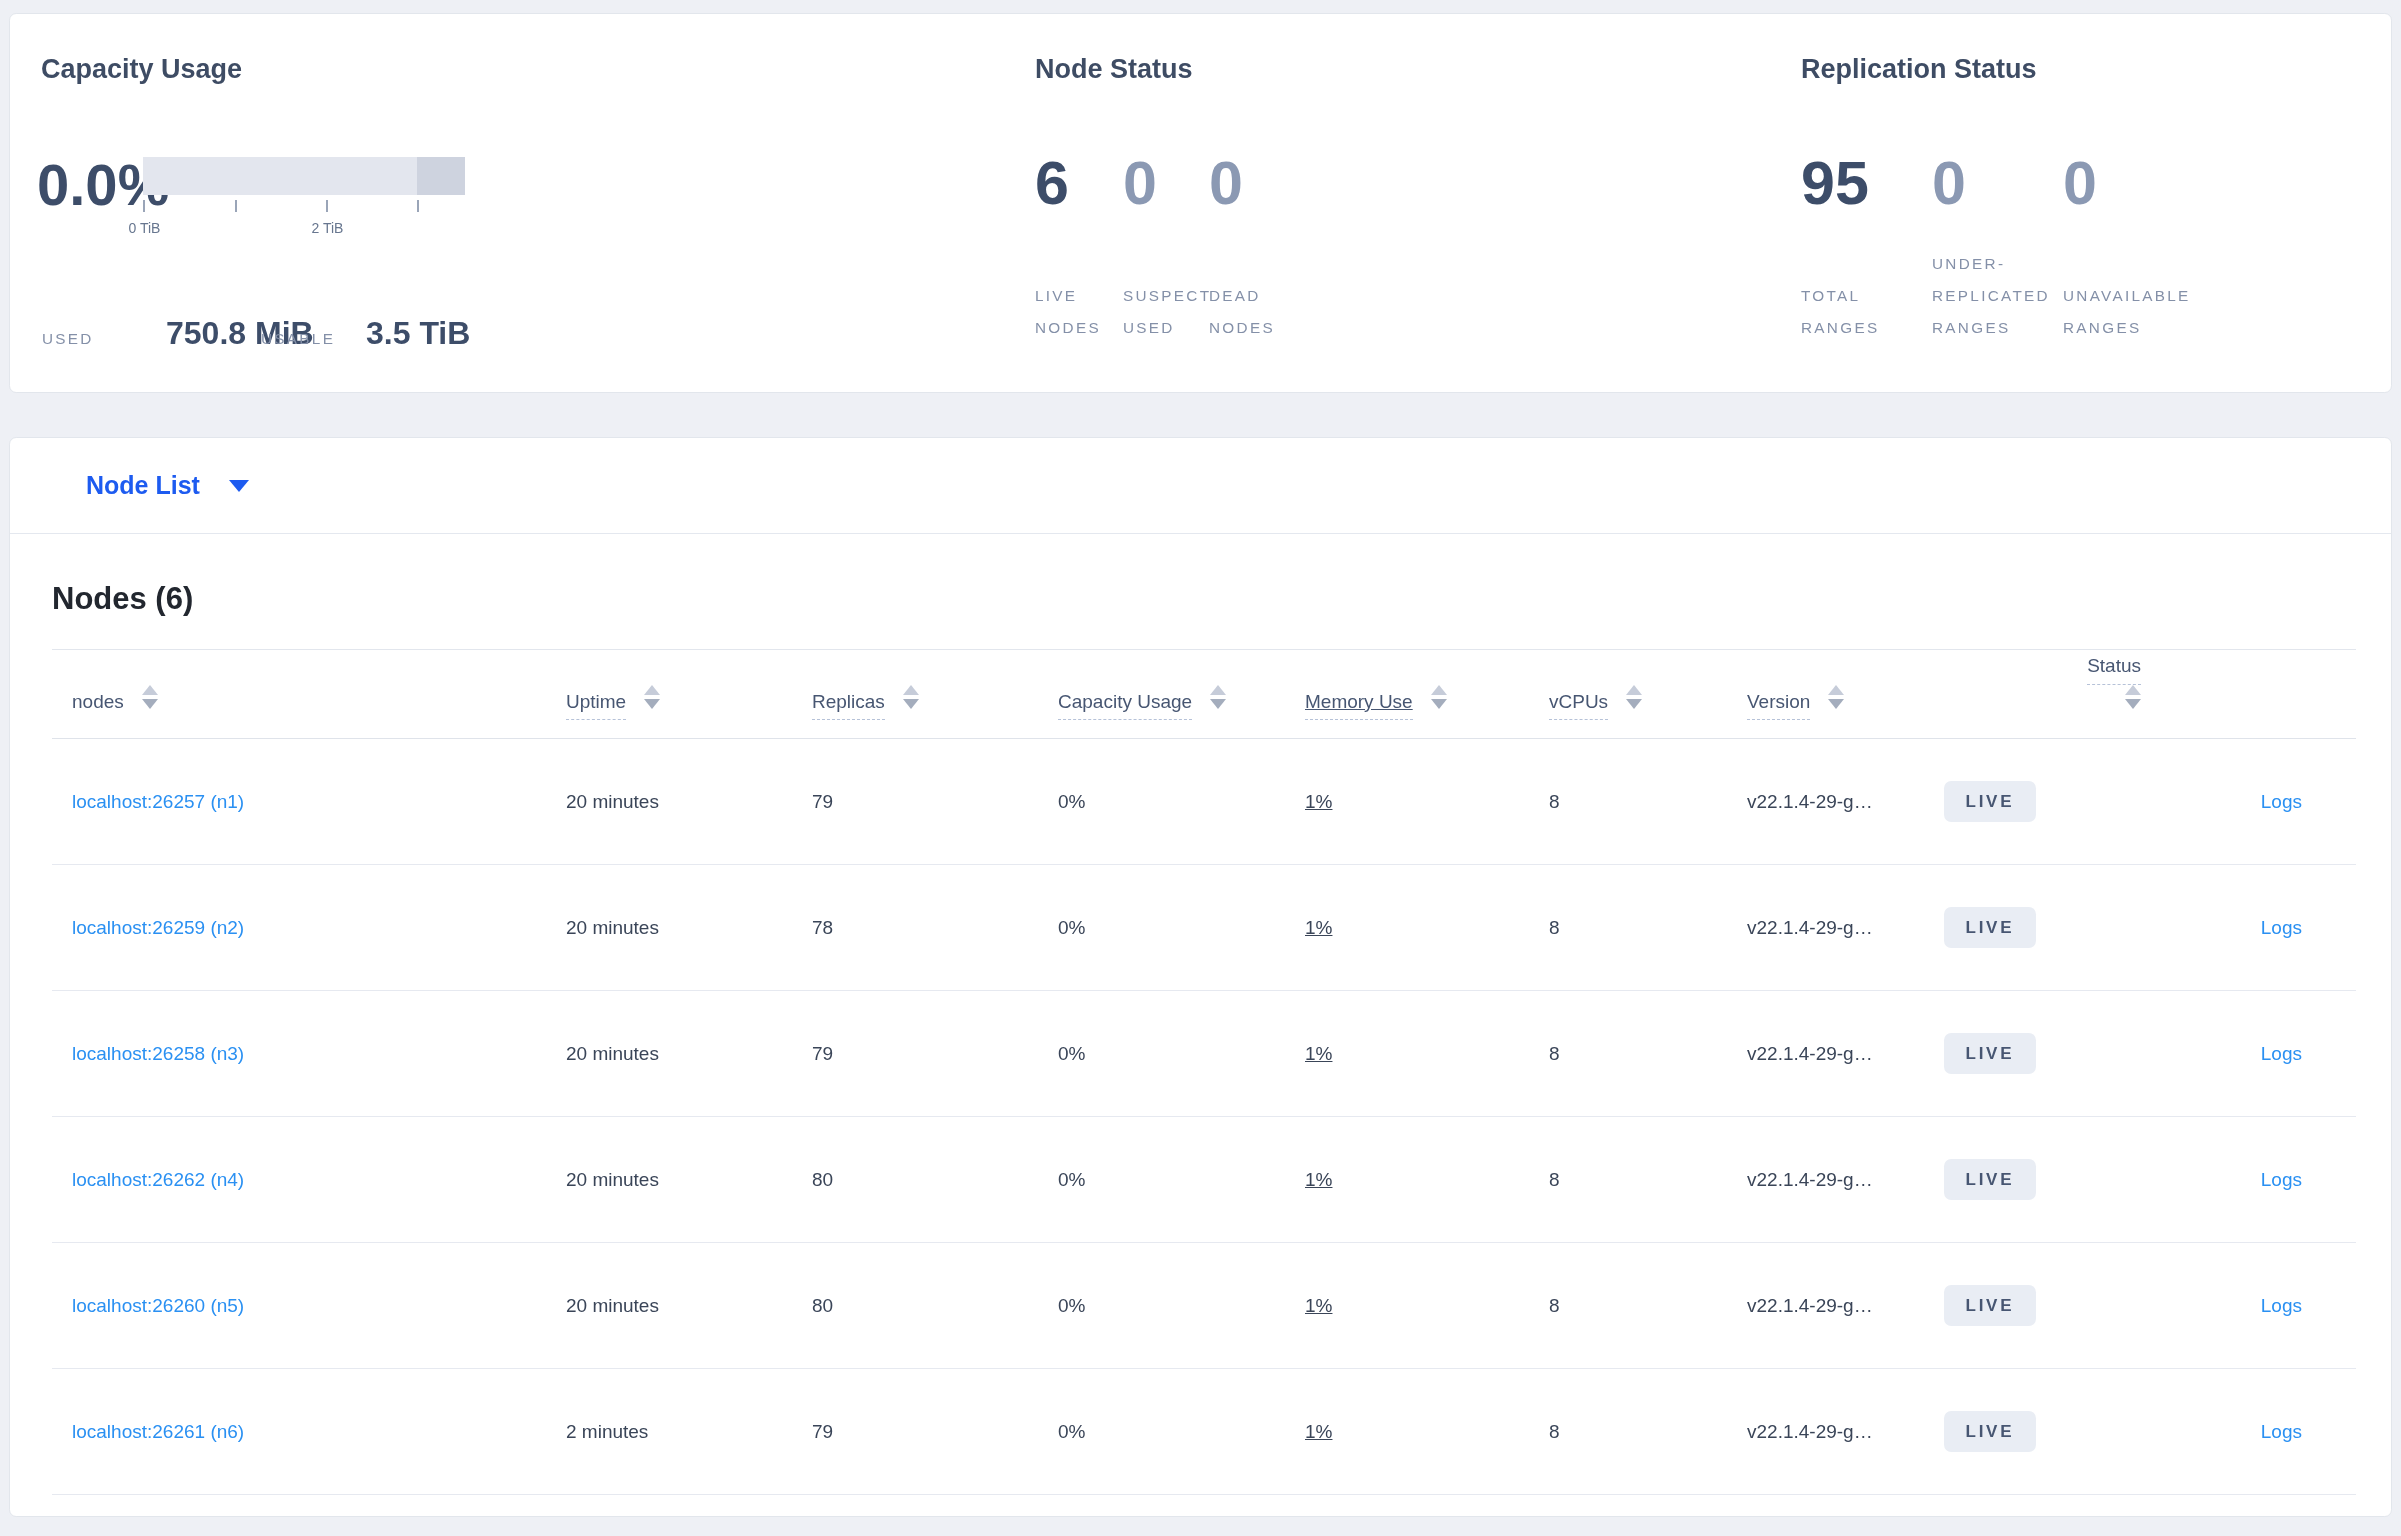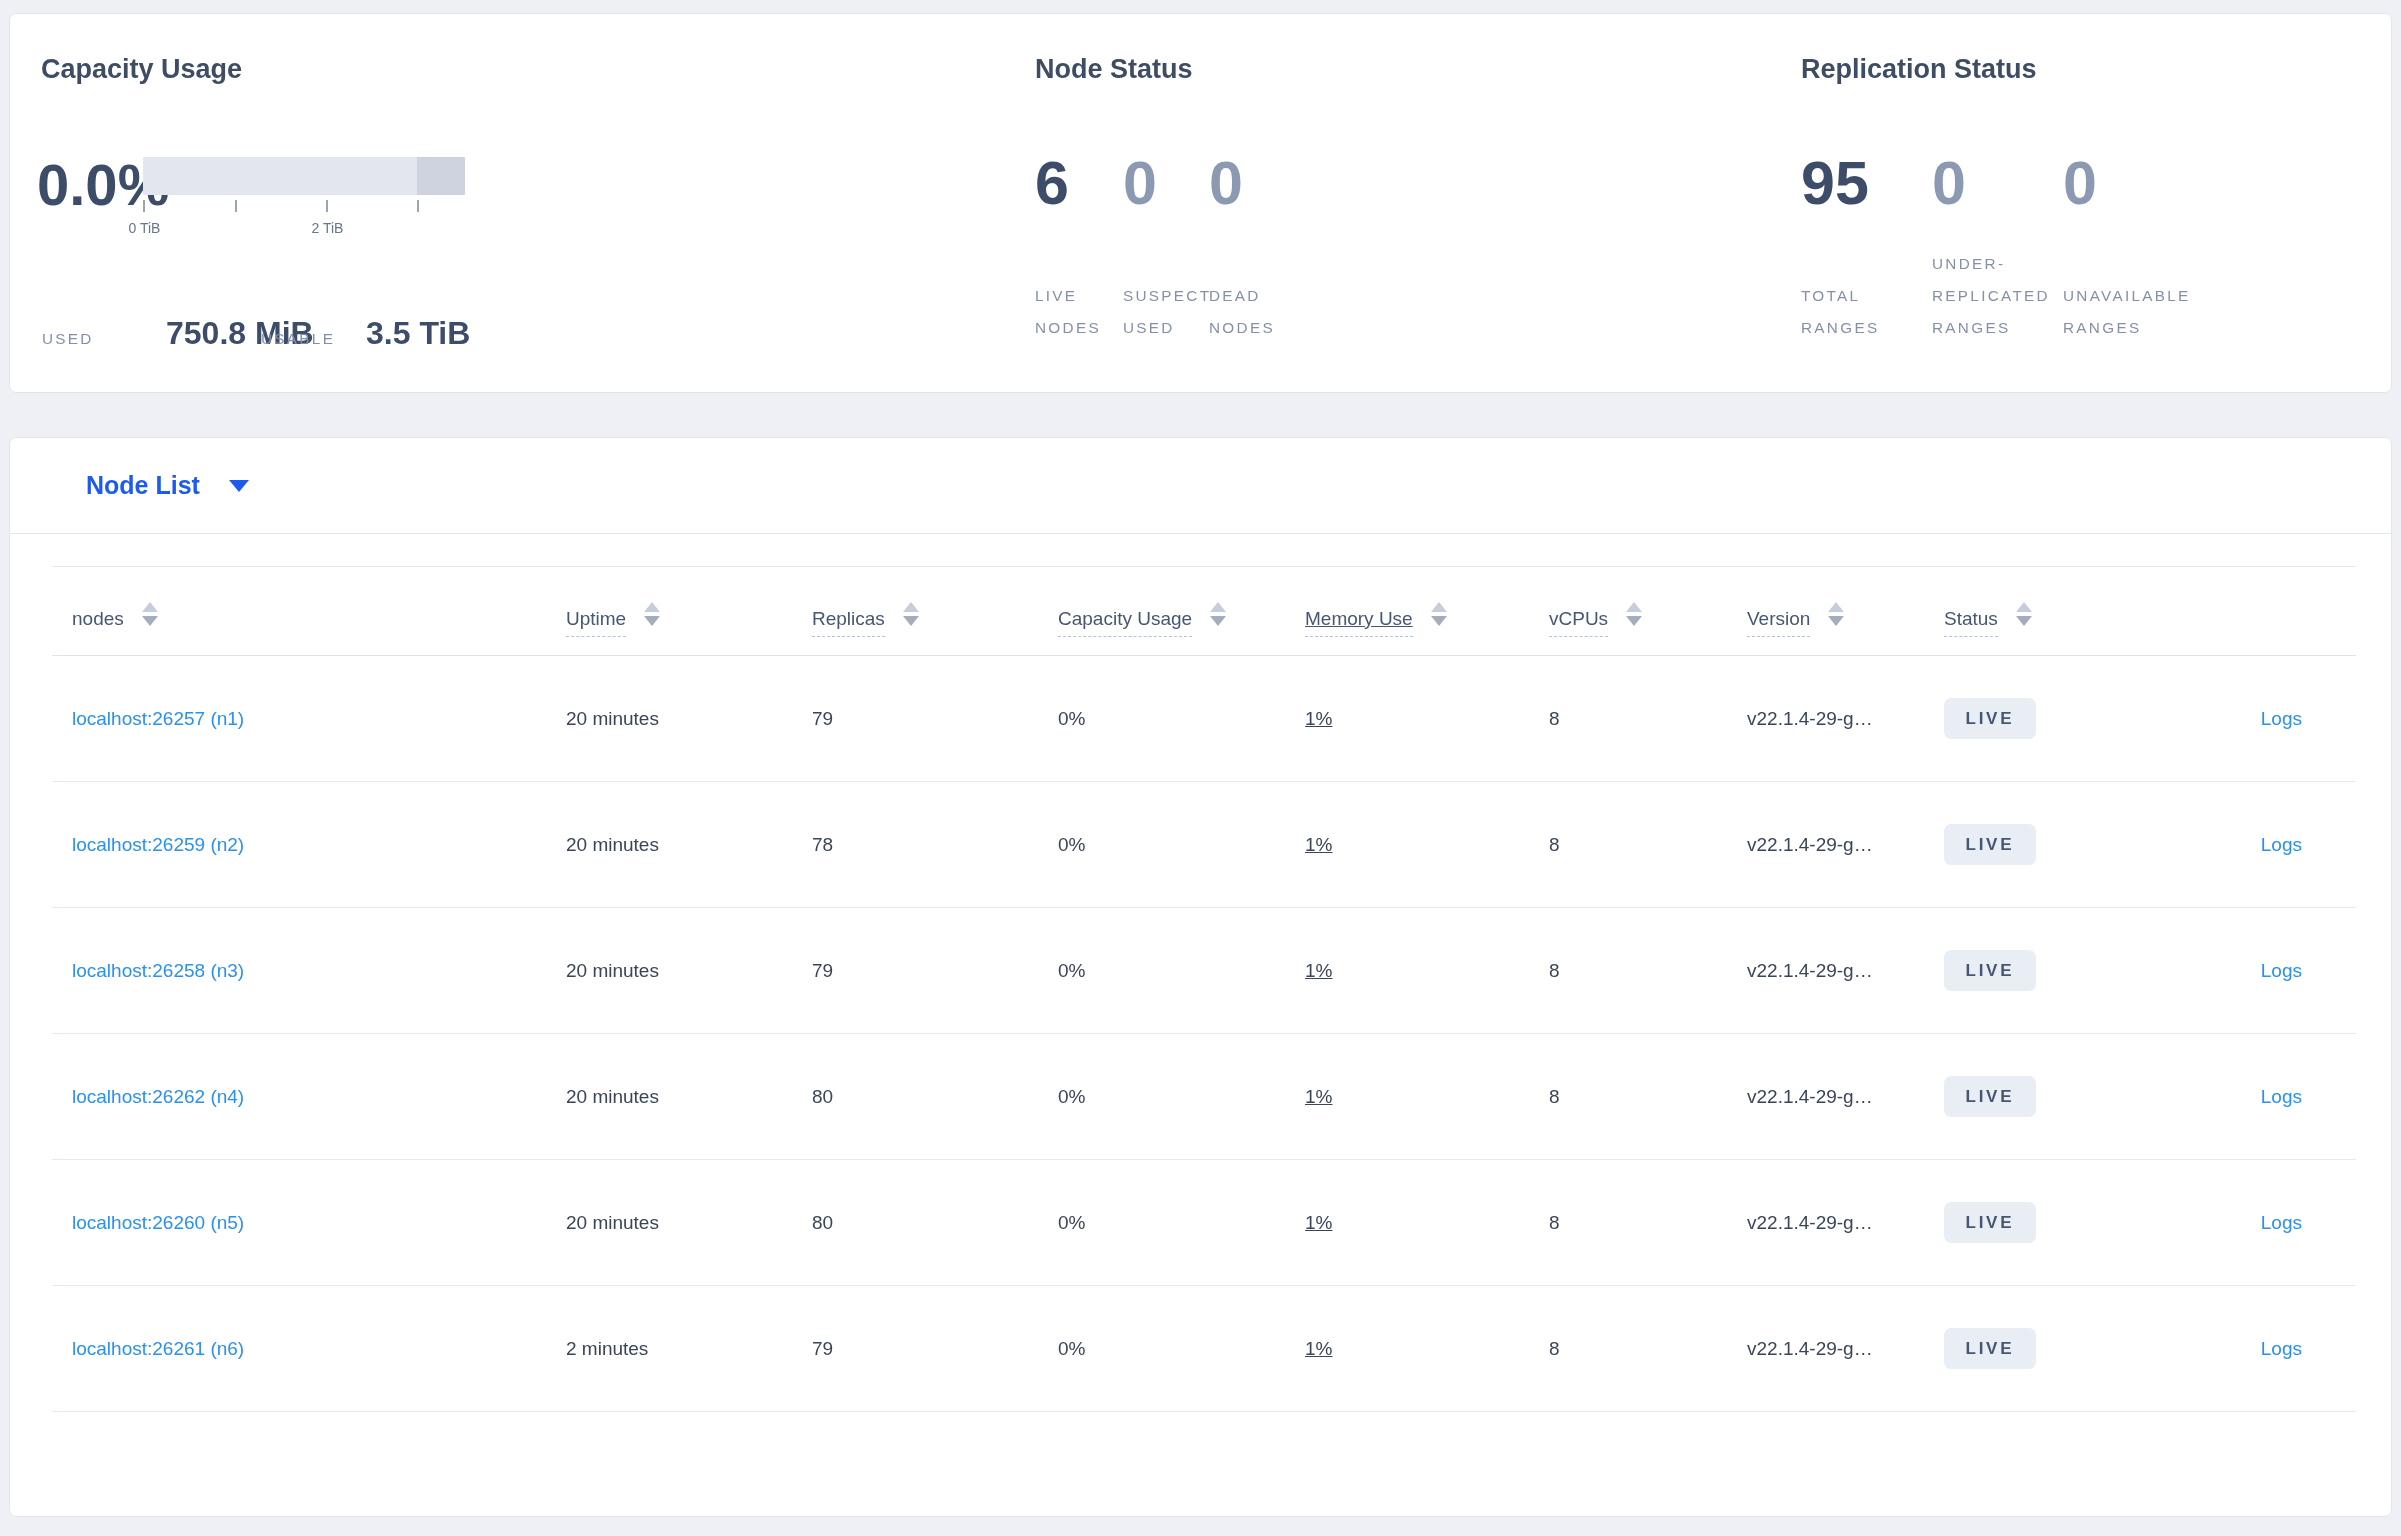--- a/index.html
+++ b/index.html
@@ -45,21 +45,21 @@
     border-top:12.6px solid #1d5bf0;
   }
   #table-wrap { padding:0 35px 0 42px; }
   #nodes-title { margin-top:47px; font-size:31px; font-weight:600; color:#22272f; }
   #title-divider { margin-top:32px; border-top:0.9px solid #e2e6ed; }
   .tr { display:flex; align-items:center; height:126px; border-bottom:0.9px solid #e6e9f0; }
   #header-row { height:89px; align-items:flex-end; padding-bottom:18px; border-bottom:0.9px solid #dfe3ea; }
   .td, .th { flex:0 0 auto; font-size:19px; }
   .c1 { width:514px; padding-left:20px; }
   .c2 { width:246px; } .c3 { width:246px; } .c4 { width:247px; }
-  .c5 { width:244px;text-decoration:underline; } .c6 { width:198px; } .c7 { width:197px; } .c8 { width:197px; }
+  .c5 { width:244px;text-decoration:underline; } .c6 { width:198px; } .c7 { width:197px; } .c8 { width:197px;flex-direction:column; }
   .c9 { flex:1 1 auto; text-align:right; padding-right:54px; }
   .th { color:#475672; display:flex; align-items:flex-end; }
   .th .lbl { padding-bottom:6.3px; border-bottom:1.8px dashed #b6c2d8; cursor:pointer; }
   .th.no-tip .lbl { border-bottom:1.8px dashed transparent; }
   .sort { display:inline-flex; flex-direction:column; gap:4.5px; margin-left:18px; margin-bottom:10.8px; cursor:pointer; }
   .sort .up { width:0; height:0; border-left:8px solid transparent; border-right:8px solid transparent; border-bottom:10px solid #c6ccd9; }
   .sort .down { width:0; height:0; border-left:8px solid transparent; border-right:8px solid transparent; border-top:10px solid #a4adbd; }
   .td { color:#3a4558; }
   a.link { color:#2a90f2; text-decoration:none; cursor:pointer; }
   .badge {
@@ -125,20 +125,21 @@
 </div>
 
 <div class="card" id="nodes-card">
 
   <div id="node-list-bar">
     <span id="node-list-label">Node List</span>
     <span class="caret-down"></span>
   </div>
 
   <div id="table-wrap">
+    <div id="nodes-title">Nodes (6)</div>
     <div id="title-divider"></div>
 
     <div class="tr" id="header-row">
       <div class="th c1 no-tip">
         <span class="lbl">nodes</span>
         <span class="sort">
             <span class="up"></span>
             <span class="down"></span>
           </span>
       </div>

